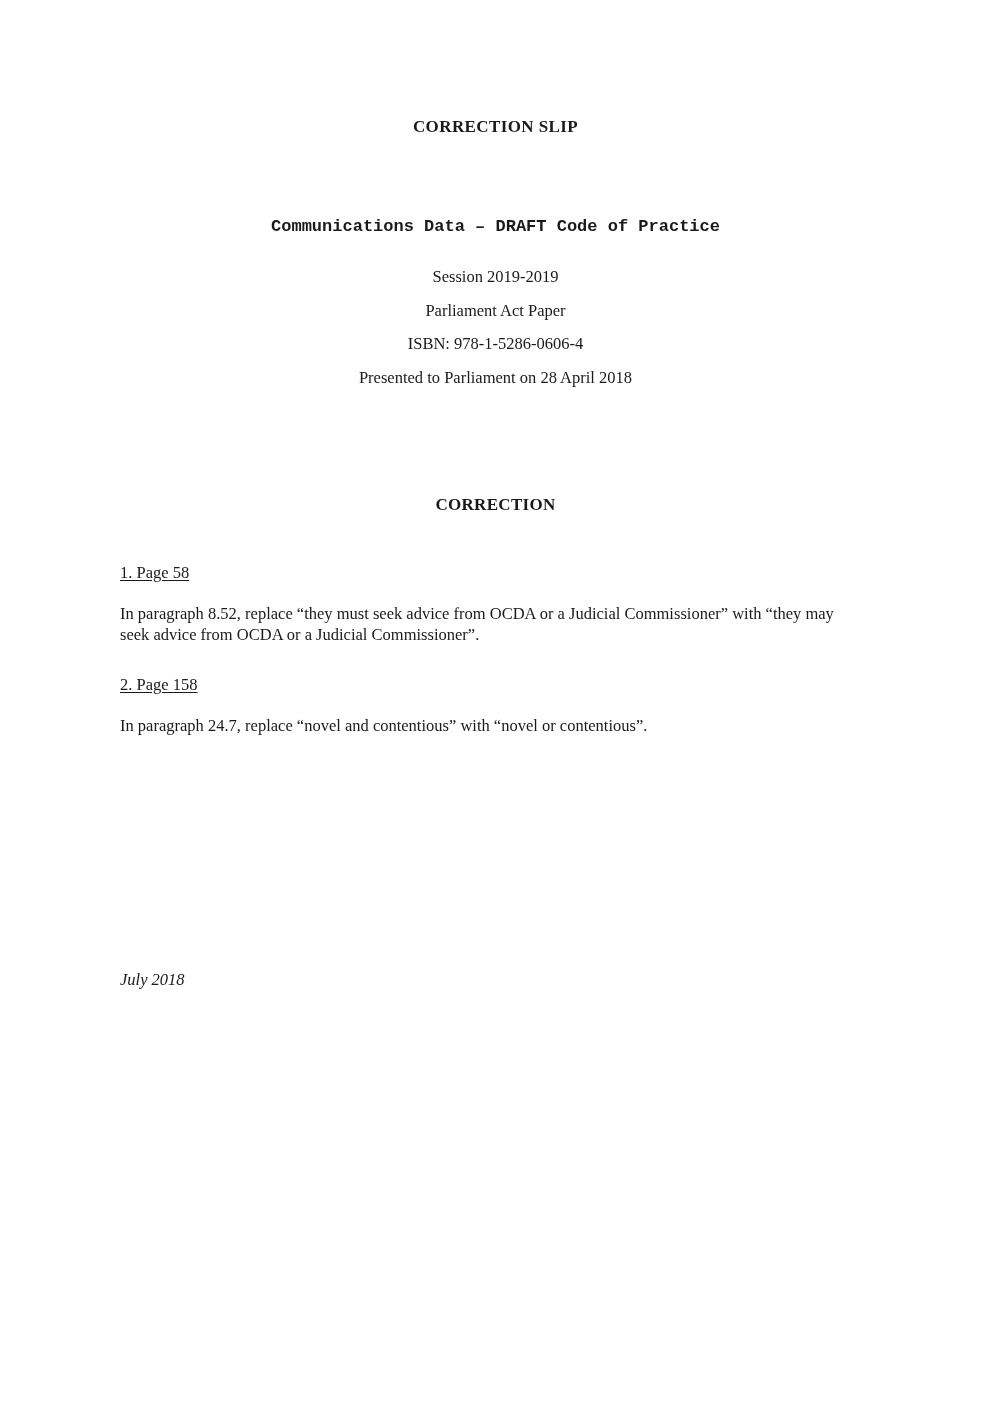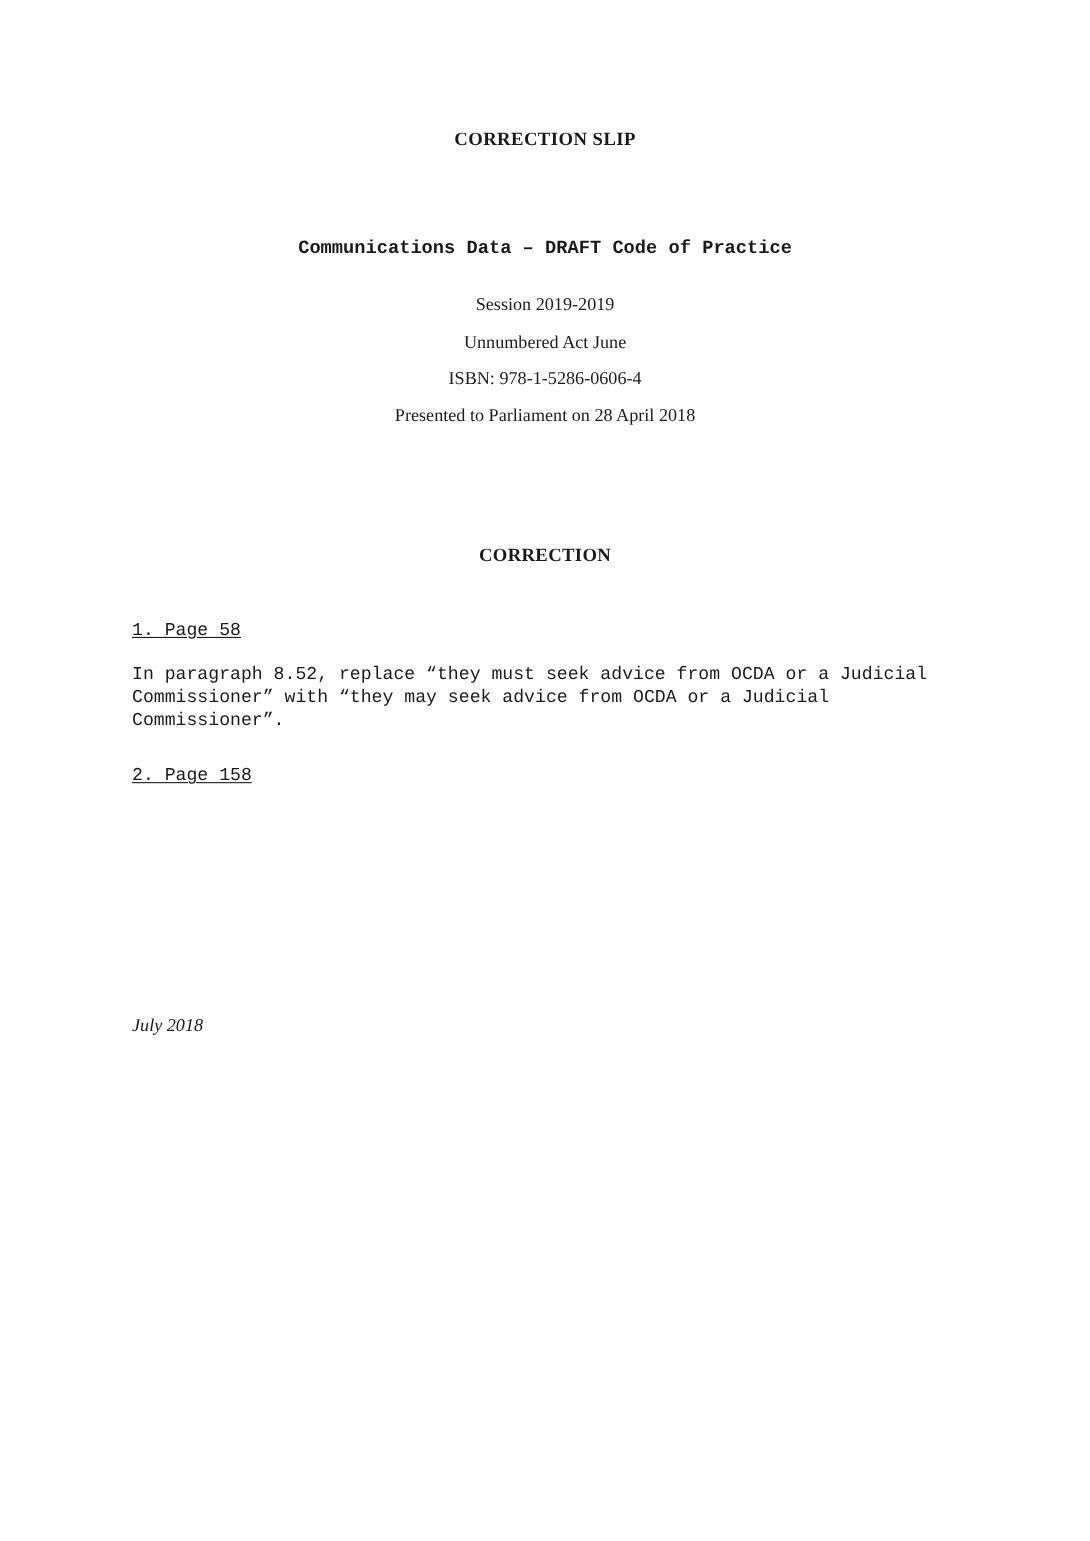--- a/index.html
+++ b/index.html
@@ -51,21 +51,20 @@
   .corrections-heading {
     text-align: center;
     font-weight: bold;
     font-size: 17px;
     letter-spacing: 0.3px;
     margin: 0;
     padding-top: 100px;
   }
   .items {
     padding-top: 48px;
-    font-family: Liberation Mono, monospace;
   }
   .item {
     margin: 0;
   }
   .item + .item {
     padding-top: 30px;
   }
   .item-heading {
     font-size: 16.5px;
     text-decoration: underline;
@@ -75,51 +74,52 @@
   .item-body {
     font-size: 16.5px;
     line-height: 1.28;
     margin: 0;
     padding-top: 20px;
     max-width: 745px;
   }
   .footer-date {
     position: absolute;
     left: 120px;
-    top: 922px;
+    top: 970px;
     font-size: 16.5px;
     font-style: italic;
   }
 </style>
 </head>
 <body>
 
 <div class="page">
 
   <h1 class="doc-title">CORRECTION SLIP</h1>
 
   <h2 class="subject-title">Communications Data – DRAFT Code of Practice</h2>
 
   <div class="meta-block">
     <p class="meta-line">Session 2019-2019</p>
-    <p class="meta-line">Unnumbered Act June</p>
+    <p class="meta-line">Parliament Act Paper</p>
     <p class="meta-line">ISBN:  978-1-5286-0606-4</p>
     <p class="meta-line">Presented to Parliament on 28 April 2018</p>
   </div>
 
   <h2 class="corrections-heading">CORRECTION</h2>
 
   <div class="items">
 
     <div class="item">
       <p class="item-heading">1. Page 58</p>
       <p class="item-body">In paragraph 8.52, replace “they must seek advice from OCDA or a Judicial Commissioner” with “they may seek advice from OCDA or a Judicial Commissioner”.</p>
     </div>
 
     <div class="item">
       <p class="item-heading">2. Page 158</p>
+      <p class="item-body">In paragraph 24.7, replace “novel and contentious” with “novel or contentious”.</p>
     </div>
 
   </div>
 
   <div class="footer-date">July 2018</div>
 
 </div>
 
 </body></html>

